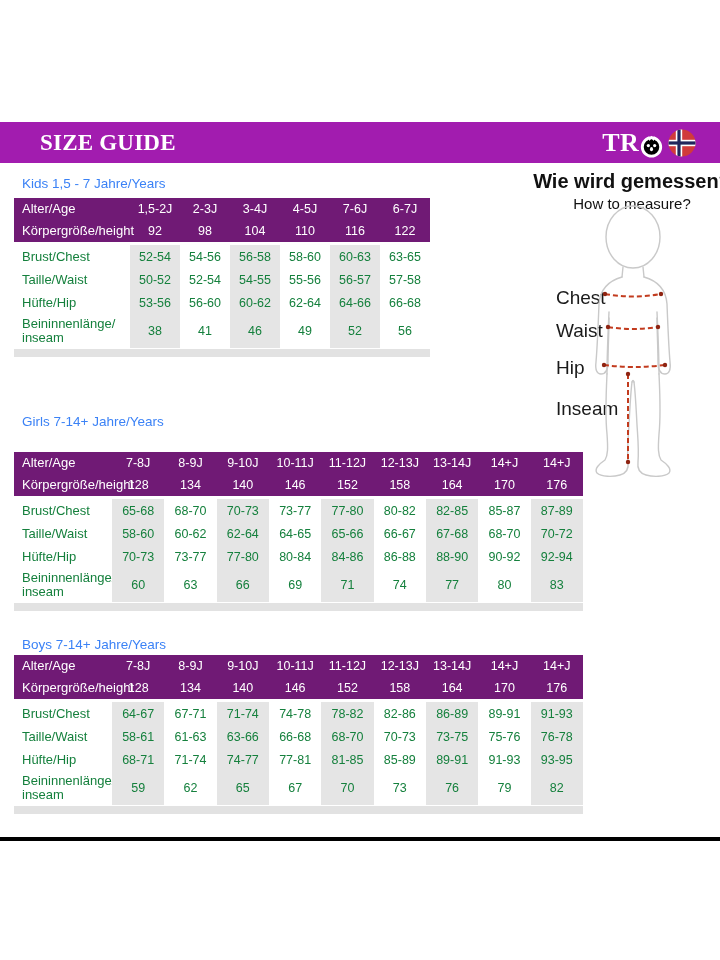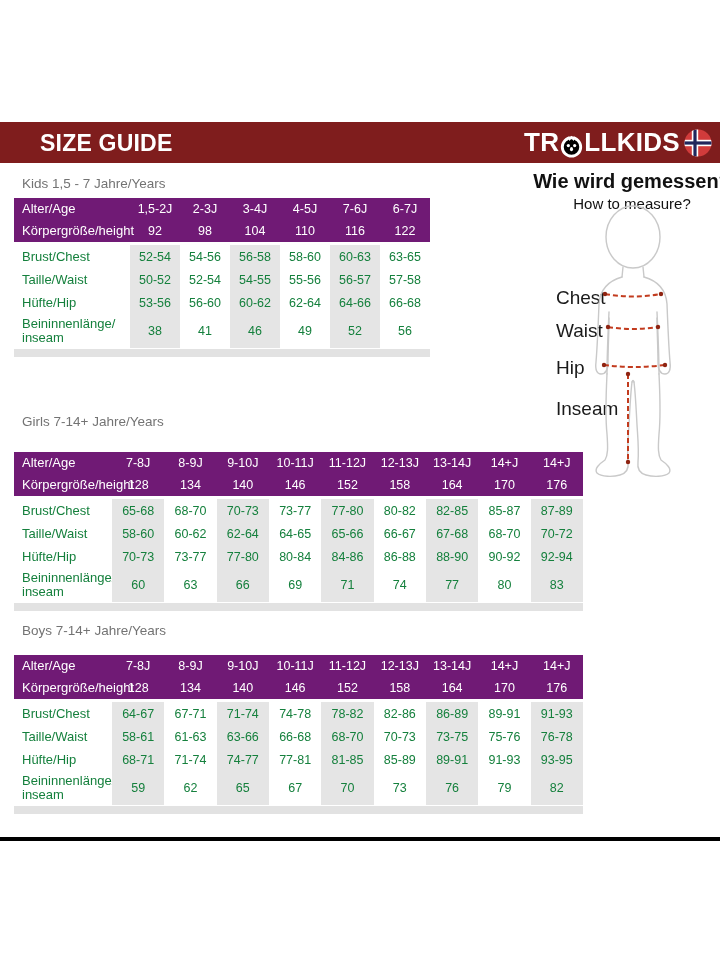--- a/index.html
+++ b/index.html
@@ -1,27 +1,27 @@
 <!DOCTYPE html>
 <html><head>
 <meta charset="utf-8">
 <style>
   html,body{margin:0;padding:0;}
   body{width:720px;height:960px;background:#ffffff;font-family:"Liberation Sans",sans-serif;color:#1a1a1a;}
   #page{position:relative;width:720px;height:960px;background:#ffffff;overflow:hidden;}
 
   
-  .header-bar{position:absolute;left:0;top:122px;width:720px;height:41px;background:#7f1d1d;display:flex;align-items:center;justify-content:space-between;box-sizing:border-box;padding:0 8px 0 40px;}
+  .header-bar{position:absolute;left:0;top:122px;width:720px;height:41px;background:#a21caf;display:flex;align-items:center;justify-content:space-between;box-sizing:border-box;padding:0 24px 0 40px;font-family:Liberation Serif, serif;}
   .size-guide-title{color:#fff;font-size:24px;font-weight:700;letter-spacing:.2px;transform:scaleX(.96);transform-origin:left center;}
   .brand{display:flex;align-items:center;gap:4px;}
   .brand-text{color:#fff;font-size:26px;font-weight:700;letter-spacing:.3px;display:flex;align-items:flex-end;}
   .brand svg{display:block;}
 
   
-  .tbl-title{position:absolute;left:22px;font-size:13.5px;color:#737373;}
+  .tbl-title{position:absolute;left:22px;font-size:13.5px;color:#3b82f6;}
 
   
   .size-table{position:absolute;}
   .thead{background:#701a75;color:#fff;}
   .trow{display:flex;}
   .thead .trow{height:22px;align-items:center;font-size:13px;}
   .rlabel{width:var(--label-w);box-sizing:border-box;padding-left:8px;display:flex;align-items:center;line-height:14px;white-space:pre-line;font-size:13px;}
   .cell{flex:1;text-align:center;display:flex;align-items:center;justify-content:center;font-size:12.5px;}
   .tbody{margin-top:3px;color:#15803d;}
   .tbody .trow{height:23px;}
@@ -52,42 +52,41 @@
     <div class="brand">
       <span class="brand-text">
           <span>TR</span>
           <svg width="23" height="23" viewBox="0 0 24 24" style="margin:0 1px;">
             <circle cx="12" cy="12.5" r="9.6" fill="#000" stroke="#fff" stroke-width="3"></circle>
             <circle cx="8.7" cy="11" r="1.7" fill="#fff"></circle>
             <circle cx="15.3" cy="11" r="1.7" fill="#fff"></circle>
             <ellipse cx="12" cy="14.8" rx="1.6" ry="2.2" fill="#fff"></ellipse>
             <path d="M7 5.5 L8.6 2.6 L10 5 L12 2 L14 5 L15.4 2.6 L17 5.5" fill="none" stroke="#fff" stroke-width="1.4"></path>
           </svg>
-          <span>LLKIDS</span>
         </span>
       <svg width="28" height="28" viewBox="0 0 28 28">
         <defs>
             <clipPath id="fc">
               <circle cx="14" cy="14" r="13.5"></circle>
             </clipPath>
           </defs>
         <g clip-path="url(#fc)">
           <rect x="0" y="0" width="28" height="28" fill="#d13b3b"></rect>
           <rect x="7.8" y="0" width="6.4" height="28" fill="#fff"></rect>
           <rect x="0" y="10.8" width="28" height="6.4" fill="#fff"></rect>
           <rect x="9.4" y="0" width="3.2" height="28" fill="#20265c"></rect>
           <rect x="0" y="12.4" width="28" height="3.2" fill="#20265c"></rect>
         </g>
       </svg>
     </div>
   </div>
 
   <div class="tbl-title" style="top:176px;">Kids 1,5 - 7 Jahre/Years</div>
   <div class="tbl-title" style="top:414px;">Girls 7-14+ Jahre/Years</div>
-  <div class="tbl-title" style="top:623px;">Boys 7-14+ Jahre/Years</div>
+  <div class="tbl-title" style="top:637px;">Boys 7-14+ Jahre/Years</div>
 
   <div class="size-table" style="--label-w:116px; left:14px; top:198px; width:416px;">
       <div class="thead">
         <div class="trow">
           <div class="rlabel">Alter/Age</div>
           <div class="cell">1,5-2J</div>
           <div class="cell">2-3J</div>
           <div class="cell">3-4J</div>
           <div class="cell">4-5J</div>
           <div class="cell">7-6J</div>

